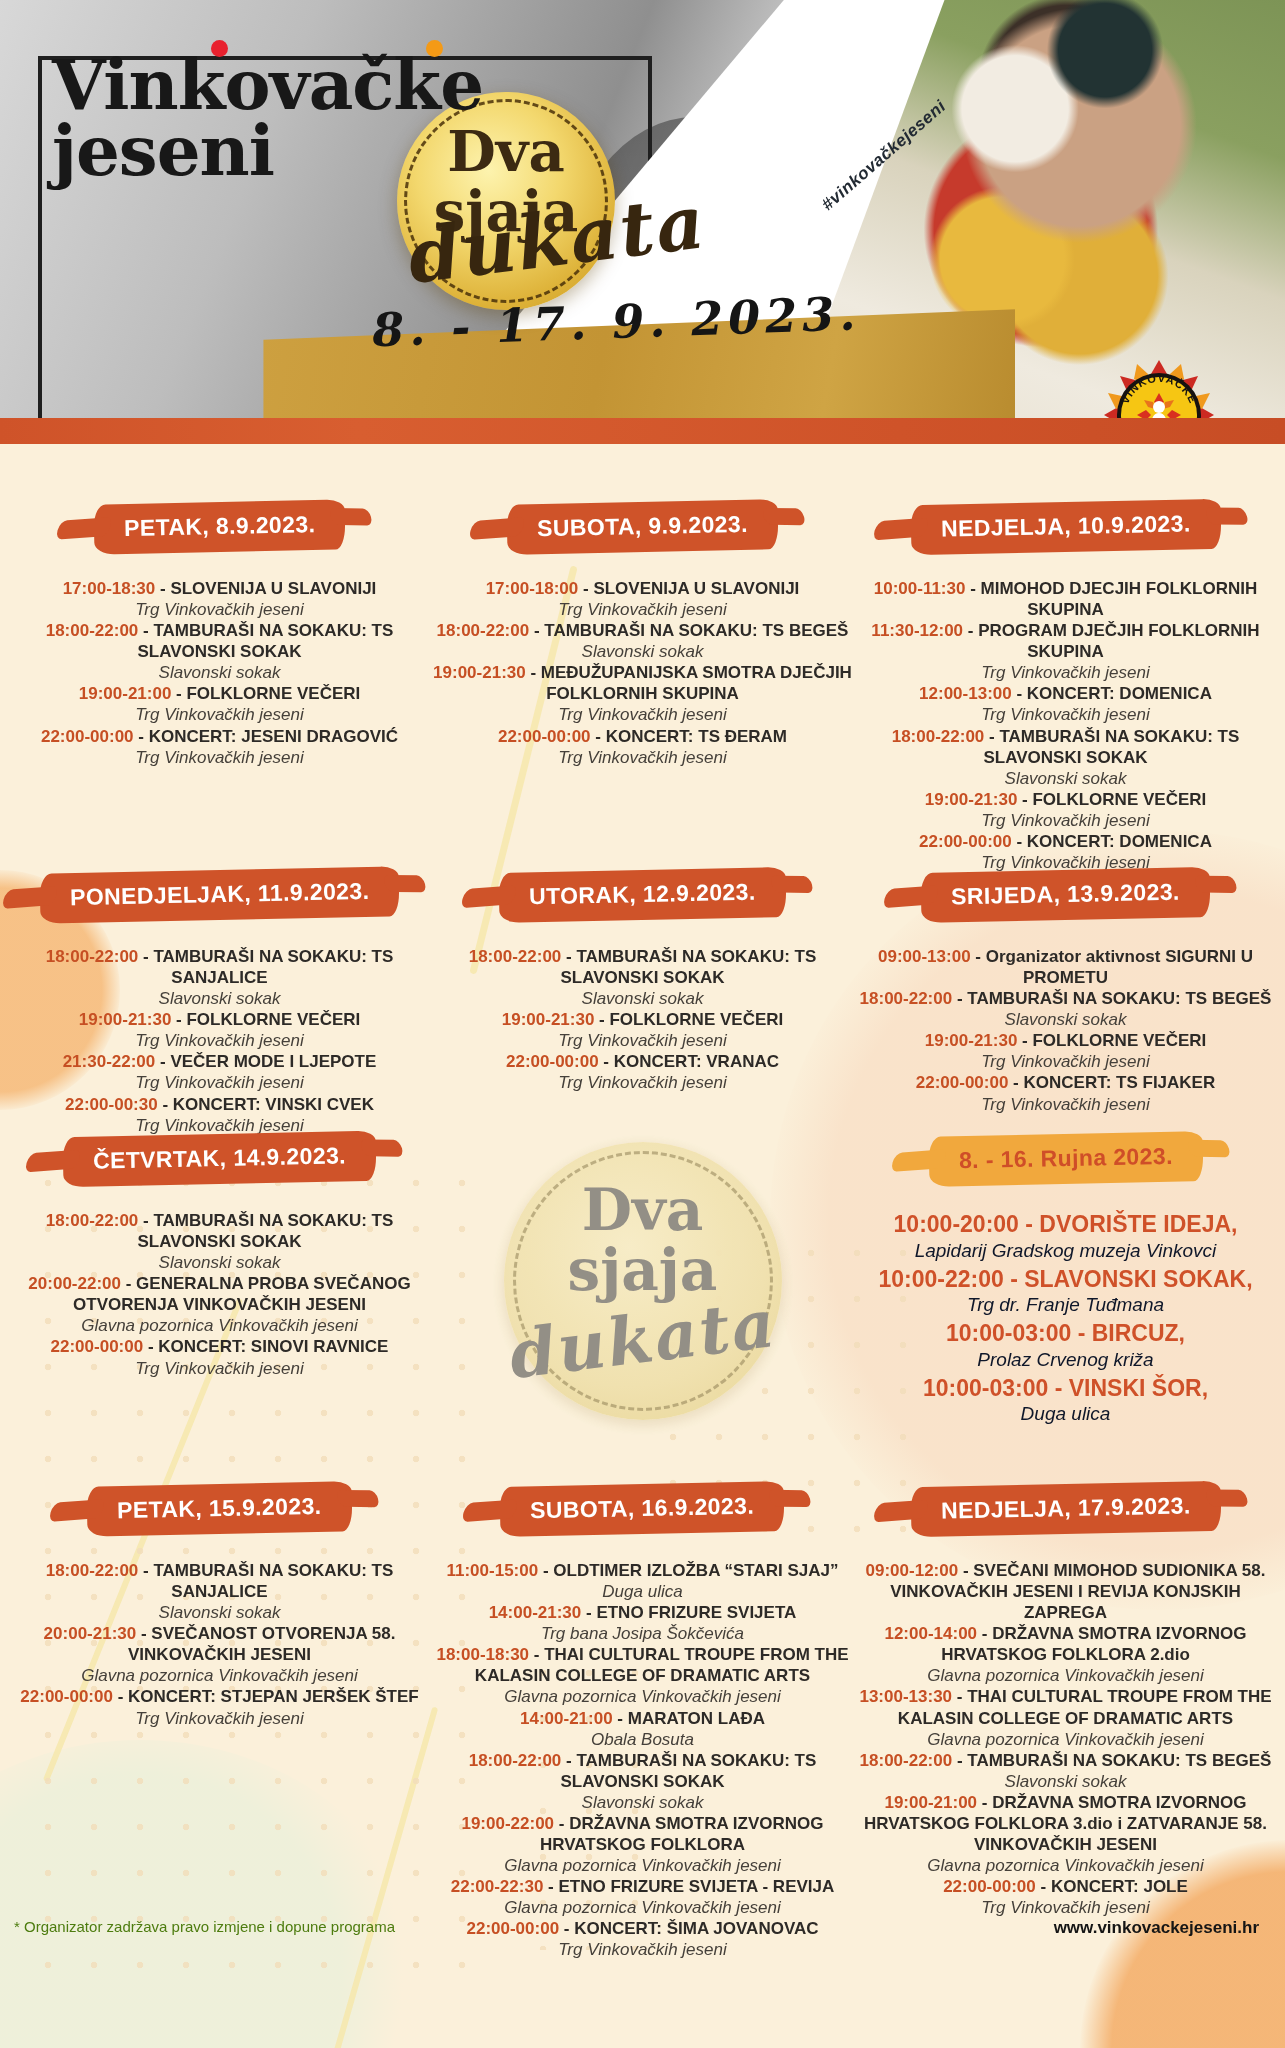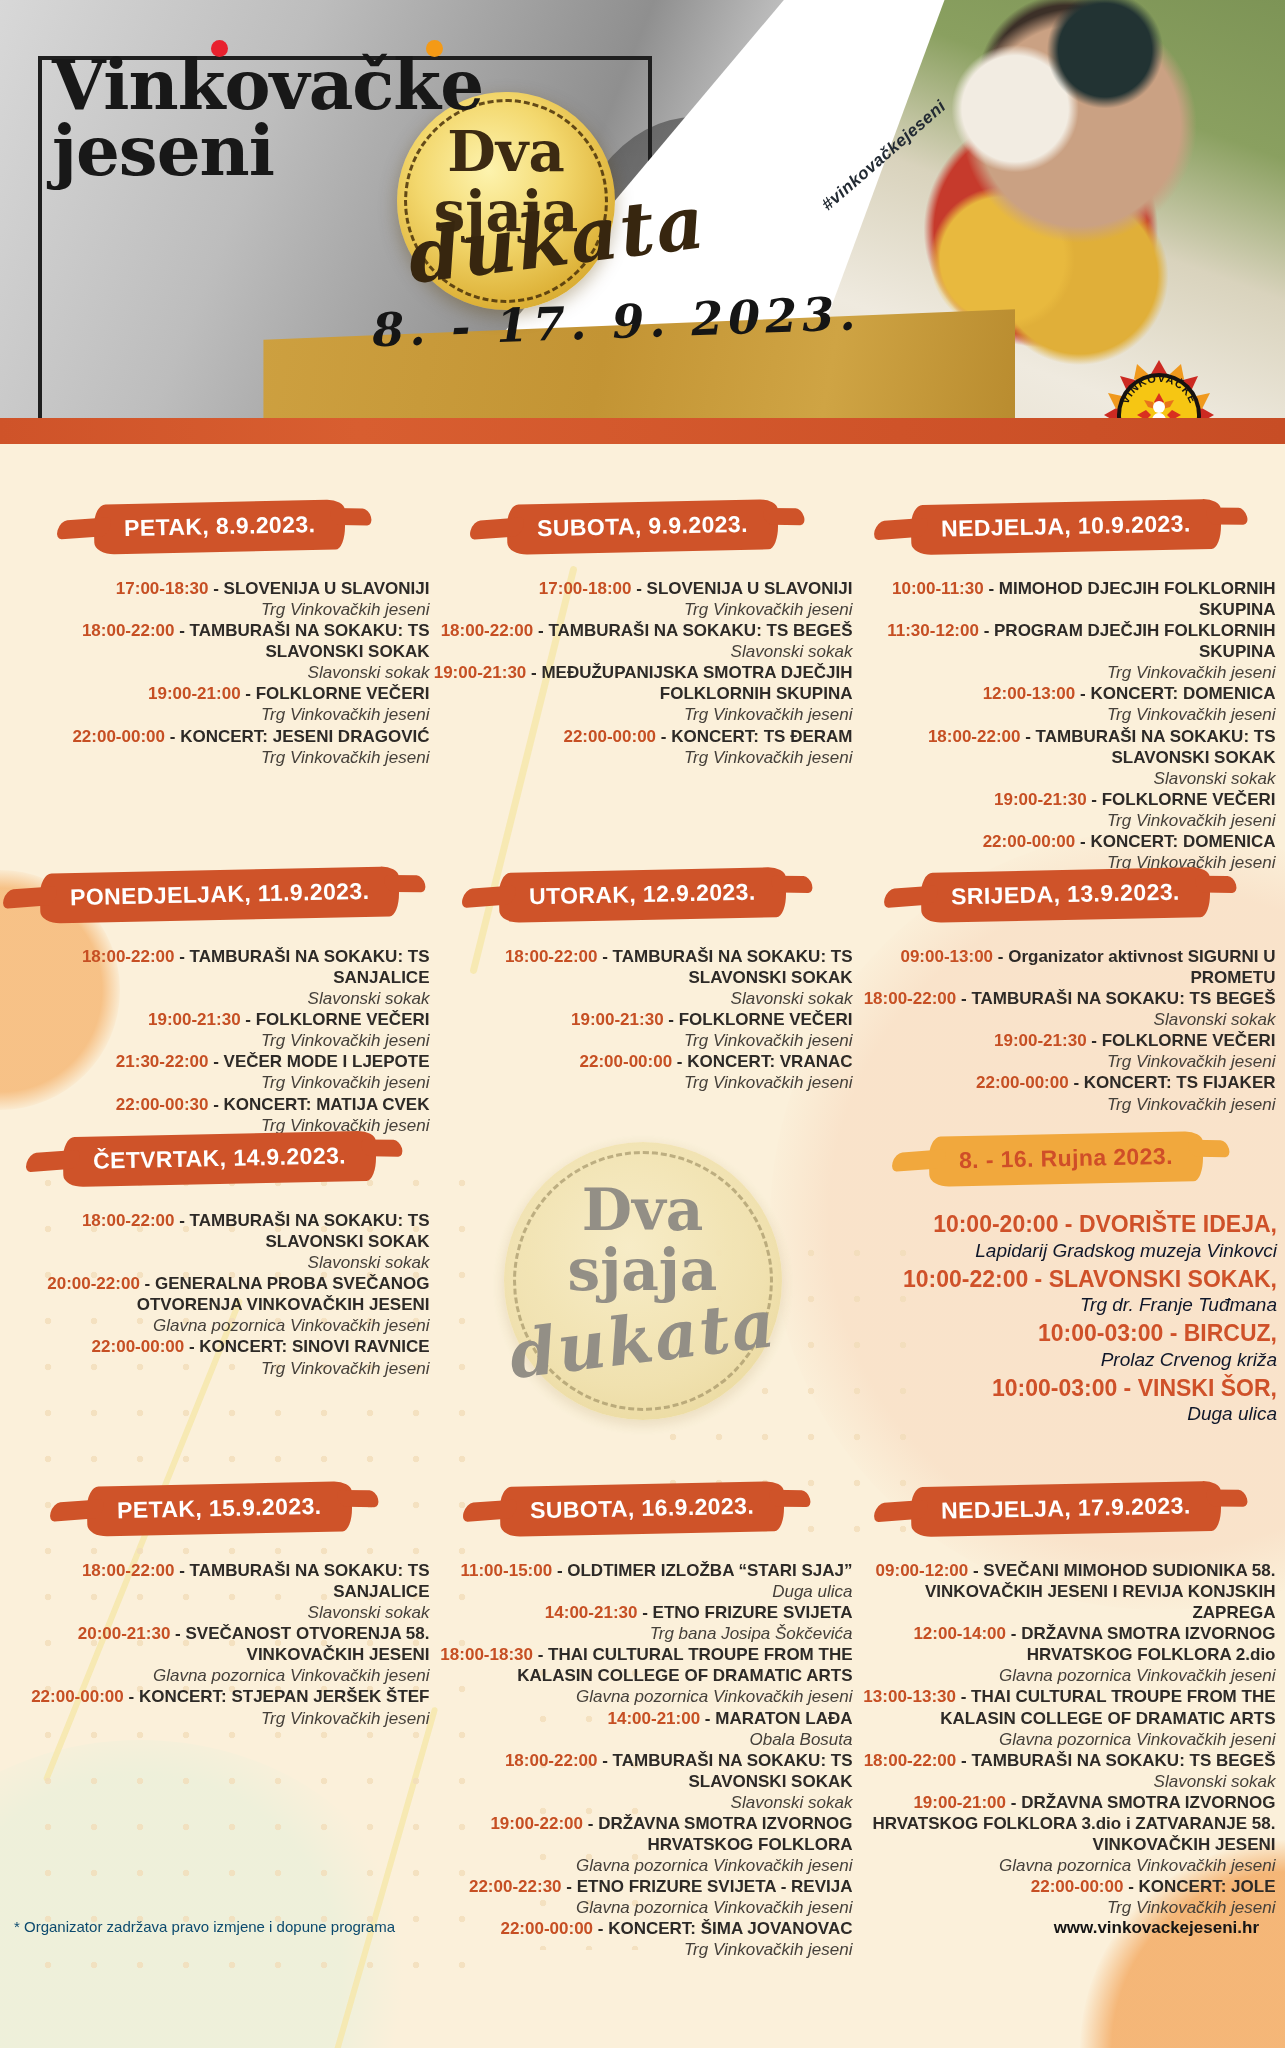--- a/index.html
+++ b/index.html
@@ -63,21 +63,21 @@
   
   .stripe{position:relative;height:26px;background:linear-gradient(90deg,#cf5329,#d85e30 28%,#cf5329 70%,#c74d25);z-index:4;}
   
   .schedule{position:relative;z-index:2;display:grid;grid-template-columns:1fr 1fr 1fr;
      grid-template-rows:368px 264px 350px 452px;padding:30px 8px 0;}
   .cell{display:flex;flex-direction:column;align-items:center;padding-top:28px;}
   .day-h{background:#cf5329;color:#fff;font-weight:800;font-size:23px;letter-spacing:.4px;
      padding:11px 30px 12px;border-radius:12px 18px 10px 20px/22px 10px 24px 12px;transform:rotate(-1.2deg);position:relative;white-space:nowrap;}
   .day-h::before{content:'';position:absolute;left:-36px;top:28%;width:52px;height:38%;background:inherit;border-radius:10px/14px;transform:skewX(-20deg) rotate(-3deg);}
   .day-h::after{content:'';position:absolute;right:-26px;top:18%;width:40px;height:34%;background:inherit;border-radius:10px/14px;transform:skewX(16deg) rotate(2deg);}
-  .events{margin-top:26px;width:100%;max-width:420px;text-align:right;font-size:17px;line-height:1.24;color:#2d2a27;}
+  .events{margin-top:26px;width:100%;max-width:420px;text-align:center;font-size:17px;line-height:1.24;color:#2d2a27;}
   .ev-time{color:#c64f23;font-weight:800;}
   .ev-sep{font-weight:800;color:#2d2a27;}
   .ev-title{font-weight:800;color:#2d2a27;}
   .ev-venue{font-style:italic;font-weight:400;color:#45403a;font-size:17px;}
   
   .cell.special .day-h{background:#f1a83d;color:#cf4e28;}
   .cell.special .events{font-size:23px;line-height:1.25;max-width:430px;}
   .cell.special .ev-time,.cell.special .ev-sep,.cell.special .ev-title{color:#cf5129;}
   .cell.special .ev-venue{color:#0f172a;font-size:19px;}
   .cell.special .event{margin-bottom:2px;}
@@ -86,21 +86,21 @@
   .wcoin{width:278px;height:278px;border-radius:50%;position:relative;opacity:.95;
      background:radial-gradient(circle at 45% 38%,#f7ecc6 0%,#f0e1ad 60%,#e7d493 100%);
      display:flex;flex-direction:column;align-items:center;box-shadow:0 4px 14px rgba(140,110,40,.18);}
   .wcoin::before{content:'';position:absolute;inset:9px;border-radius:50%;border:3px dashed rgba(130,115,70,.5);}
   .wcoin .l1,.wcoin .l2{font-family:"DejaVu Serif","Liberation Serif",serif;font-weight:900;font-size:58px;color:#8e8a82;}
   .wcoin .l1{margin-top:34px;}
   .wcoin .l2{margin-top:-8px;}
   .wcoin .l3{font-family:"DejaVu Serif","Liberation Serif",serif;font-style:italic;font-weight:700;font-size:66px;color:#8e8a82;transform:rotate(-7deg);margin-top:-4px;letter-spacing:2px;}
   
   .pfooter{position:relative;z-index:3;height:68px;display:flex;justify-content:space-between;align-items:flex-start;padding:10px 26px 0 14px;}
-  .note{font-size:15px;color:#0c4a6e;font-weight:400;}
+  .note{font-size:15px;color:#4d7c0f;font-weight:400;}
   .site{font-size:17px;color:#151515;font-weight:800;}
 </style>
 </head>
 <body>
 
 <div class="poster">
 
   <div class="blob blob-right"></div>
   <div class="blob blob-bottom-right"></div>
   <div class="blob blob-left-mid"></div>
@@ -272,21 +272,21 @@
           </div>
           <div class="event">
             <div class="ev-line"><span class="ev-time">19:00-21:30</span><span class="ev-sep"> - </span><span class="ev-title">FOLKLORNE VEČERI</span></div>
             <div class="ev-venue">Trg Vinkovačkih jeseni</div>
           </div>
           <div class="event">
             <div class="ev-line"><span class="ev-time">21:30-22:00</span><span class="ev-sep"> - </span><span class="ev-title">VEČER MODE I LJEPOTE</span></div>
             <div class="ev-venue">Trg Vinkovačkih jeseni</div>
           </div>
           <div class="event">
-            <div class="ev-line"><span class="ev-time">22:00-00:30</span><span class="ev-sep"> - </span><span class="ev-title">KONCERT: MATIJA CVEK</span></div>
+            <div class="ev-line"><span class="ev-time">22:00-00:30</span><span class="ev-sep"> - </span><span class="ev-title">KONCERT: VINSKI CVEK</span></div>
             <div class="ev-venue">Trg Vinkovačkih jeseni</div>
           </div>
         </div>
     </section>
 
     <section class="cell">
       <div class="day-h">UTORAK, 12.9.2023.</div>
       <div class="events">
           <div class="event">
             <div class="ev-line"><span class="ev-time">18:00-22:00</span><span class="ev-sep"> - </span><span class="ev-title">TAMBURAŠI NA SOKAKU: TS SLAVONSKI SOKAK</span></div>

